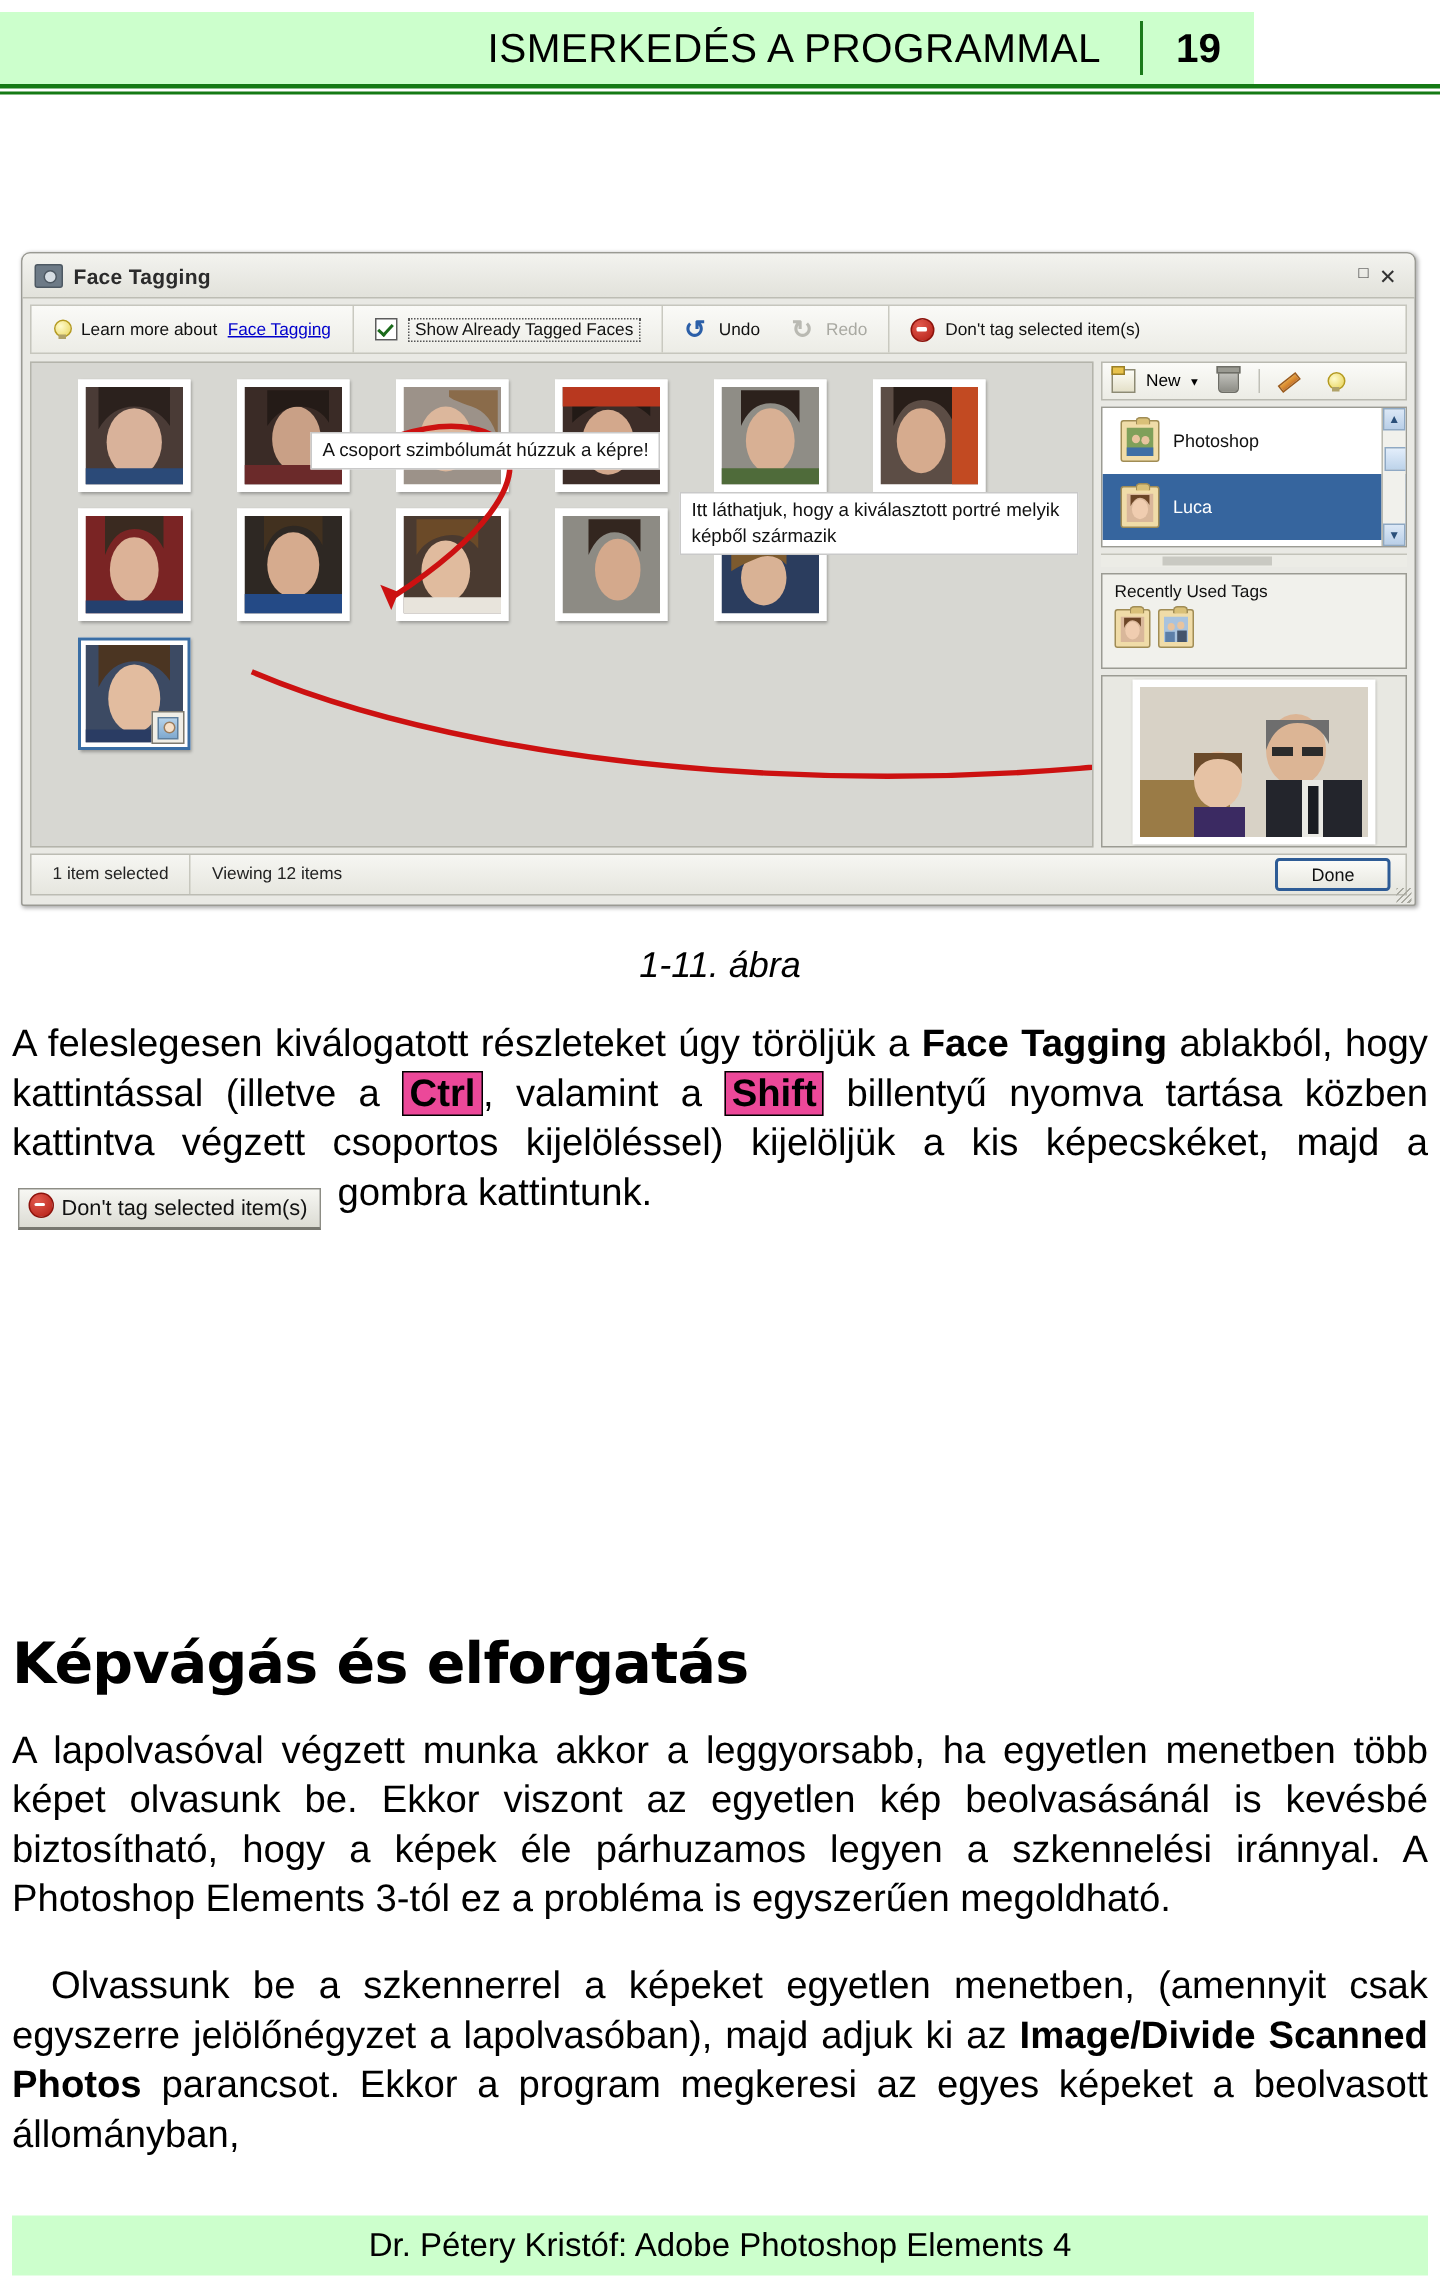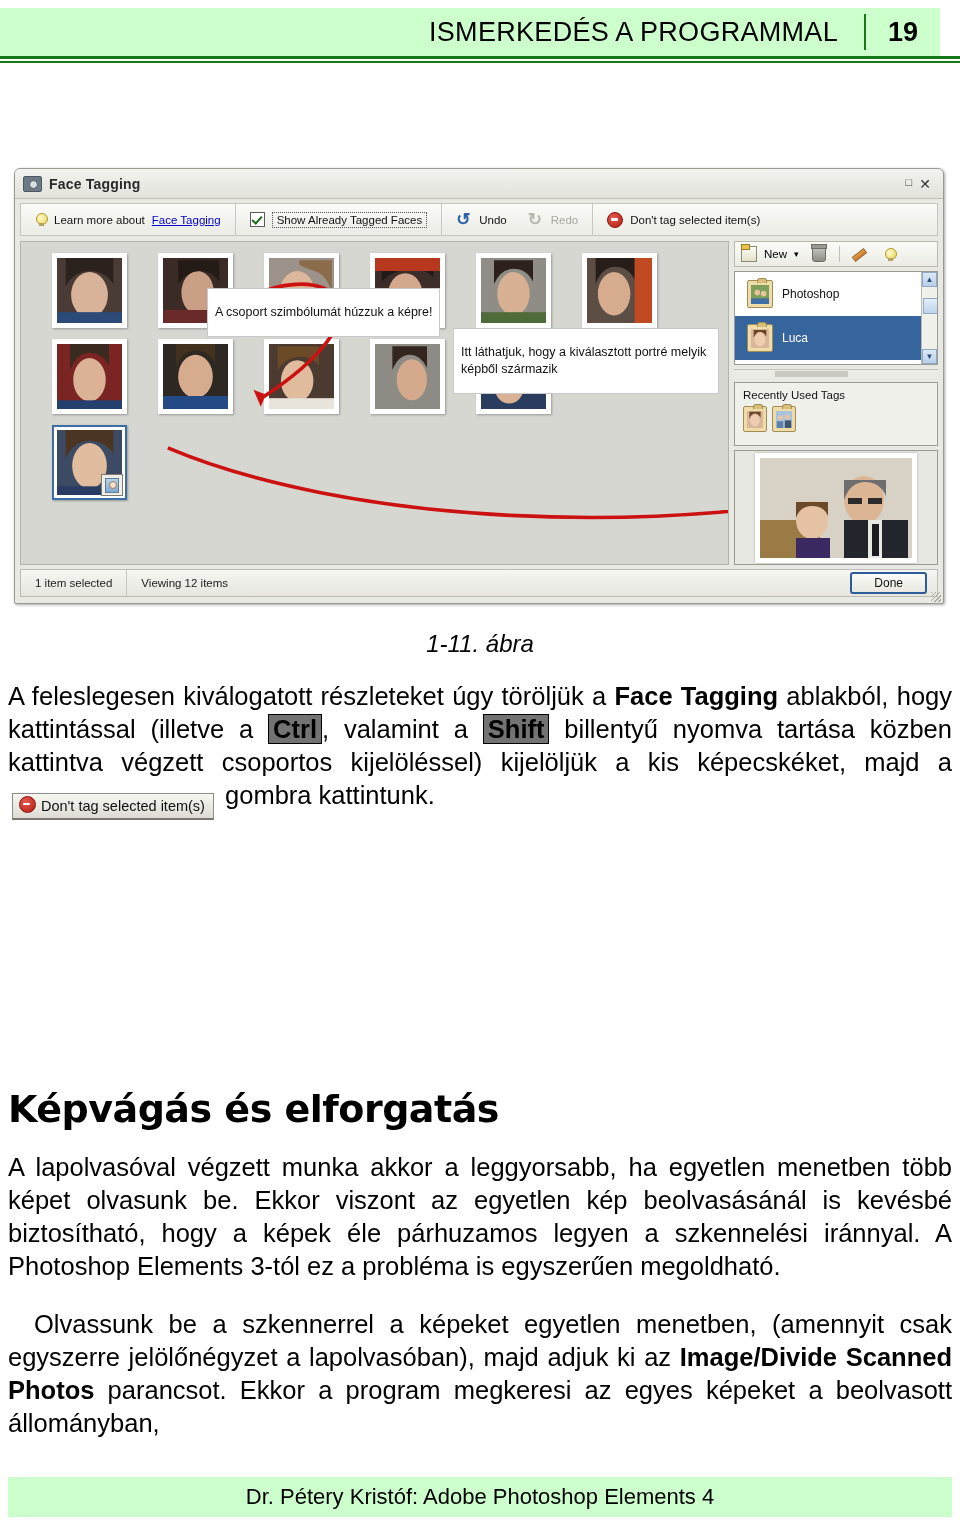--- a/index.html
+++ b/index.html
@@ -7,21 +7,21 @@
     width:960px;height:1523px;
     background:#ffffff;
     font-family:"Liberation Sans", sans-serif;
     color:#000;
     overflow:hidden;
     position:relative;
   }
 
   
   .page-header{
-    position:absolute;left:0;top:8px;width:940px;height:48px;
+    position:absolute;left:0;top:8px;width:836px;height:48px;
     background:#ccffcc;
   }
   .page-header .hdr-inner{
     display:flex;align-items:center;height:48px;
   }
   .hdr-title{
     flex:1;text-align:right;padding-right:26px;
     font-size:27px;letter-spacing:.3px;color:#000;
     font-family:"Liberation Sans", sans-serif;
   }
@@ -147,21 +147,21 @@
     border:1px solid #5d7f9e;position:relative;
   }
   .badge i:after{
     content:"";position:absolute;left:3px;top:2px;width:6px;height:6px;border-radius:50%;
     background:#f6e0c8;border:1px solid #9b7d5e;
   }
 
   
   .callout{
     position:absolute;background:#fff;border:1px solid #c9c9c9;
-    font-size:12.5px;color:#111;padding:15px 7px;line-height:1.35;white-space:nowrap;
+    font-size:12.5px;color:#111;padding:3px 7px;line-height:1.35;white-space:nowrap;
   }
   .callout.two{white-space:normal;width:250px;text-align:left;}
   .anno-svg{position:absolute;left:0;top:0;width:930px;height:436px;pointer-events:none;}
 
   
   .tag-pane{
     width:204px;display:flex;flex-direction:column;gap:4px;
   }
   .tag-toolbar{
     height:26px;background:linear-gradient(#fbfbf8,#ececE5);
@@ -278,21 +278,21 @@
     font-size:24px;font-style:italic;
   }
   .content{
     position:absolute;left:8px;top:680px;width:944px;
     font-size:25.5px;line-height:33px;text-align:justify;
   }
   .content p{margin:0 0 0 0;}
   .indent{text-indent:26px;}
   .b{font-weight:bold;}
   .keycap{
-    border:1.5px solid #000;padding:0 4px;font-weight:bold;background:#737373;
+    border:1.5px solid #000;padding:0 4px;font-weight:bold;background:#ec4899;
   }
   .inline-btn{
     display:inline-block;vertical-align:-7px;
     background:linear-gradient(#f7f7f3,#dcdcd4);
     border:1px solid #8d8d85;border-bottom:2px solid #777770;
     padding:2px 8px 3px 6px;margin:0 4px;
     font-size:14.5px;line-height:18px;color:#111;white-space:nowrap;
   }
   .inline-btn .noenter{display:inline-block;vertical-align:-2px;margin-right:5px;width:15px;height:15px;}
   .sec-heading{

